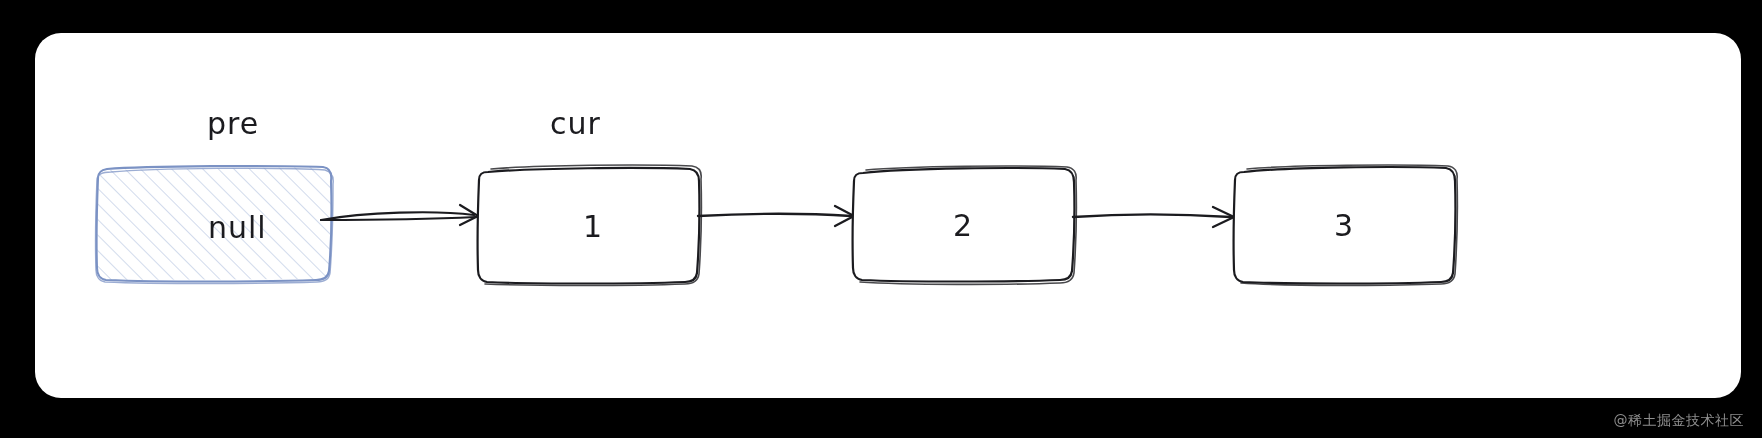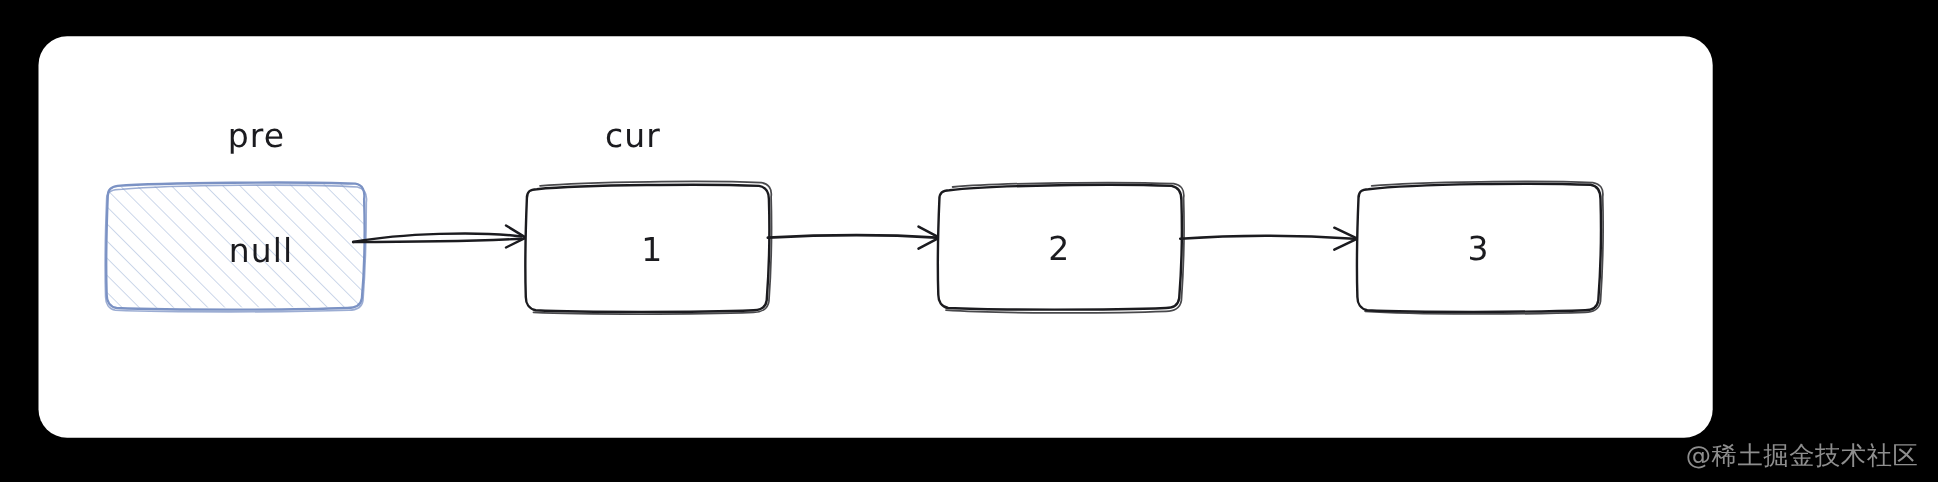--- a/index.html
+++ b/index.html
@@ -22,21 +22,21 @@
     position: absolute;
     inset: 0;
     background: #000000;
   }
 
   
   #canvas-card {
     position: absolute;
     left: 35px;
     top: 33px;
-    width: 1522px;
+    width: 1706px;
     height: 365px;
     background: #ffffff;
     border-radius: 26px;
   }
 
   
   #diagram-svg {
     position: absolute;
     left: 0;
     top: 0;
@@ -50,21 +50,21 @@
     font-family: "DejaVu Sans", sans-serif;
     fill: #1b1b1f;
   }
 
   
   #watermark {
     position: absolute;
     right: 18px;
     bottom: 8px;
     color: #8e8e8e;
-    font-size: 23px;
+    font-size: 14px;
     letter-spacing: 0.5px;
     font-family: "DejaVu Sans", sans-serif;
     white-space: nowrap;
     user-select: none;
   }
 </style>
 </head>
 <body>
 
 <div id="stage" style="background: rgb(0, 0, 0);">

